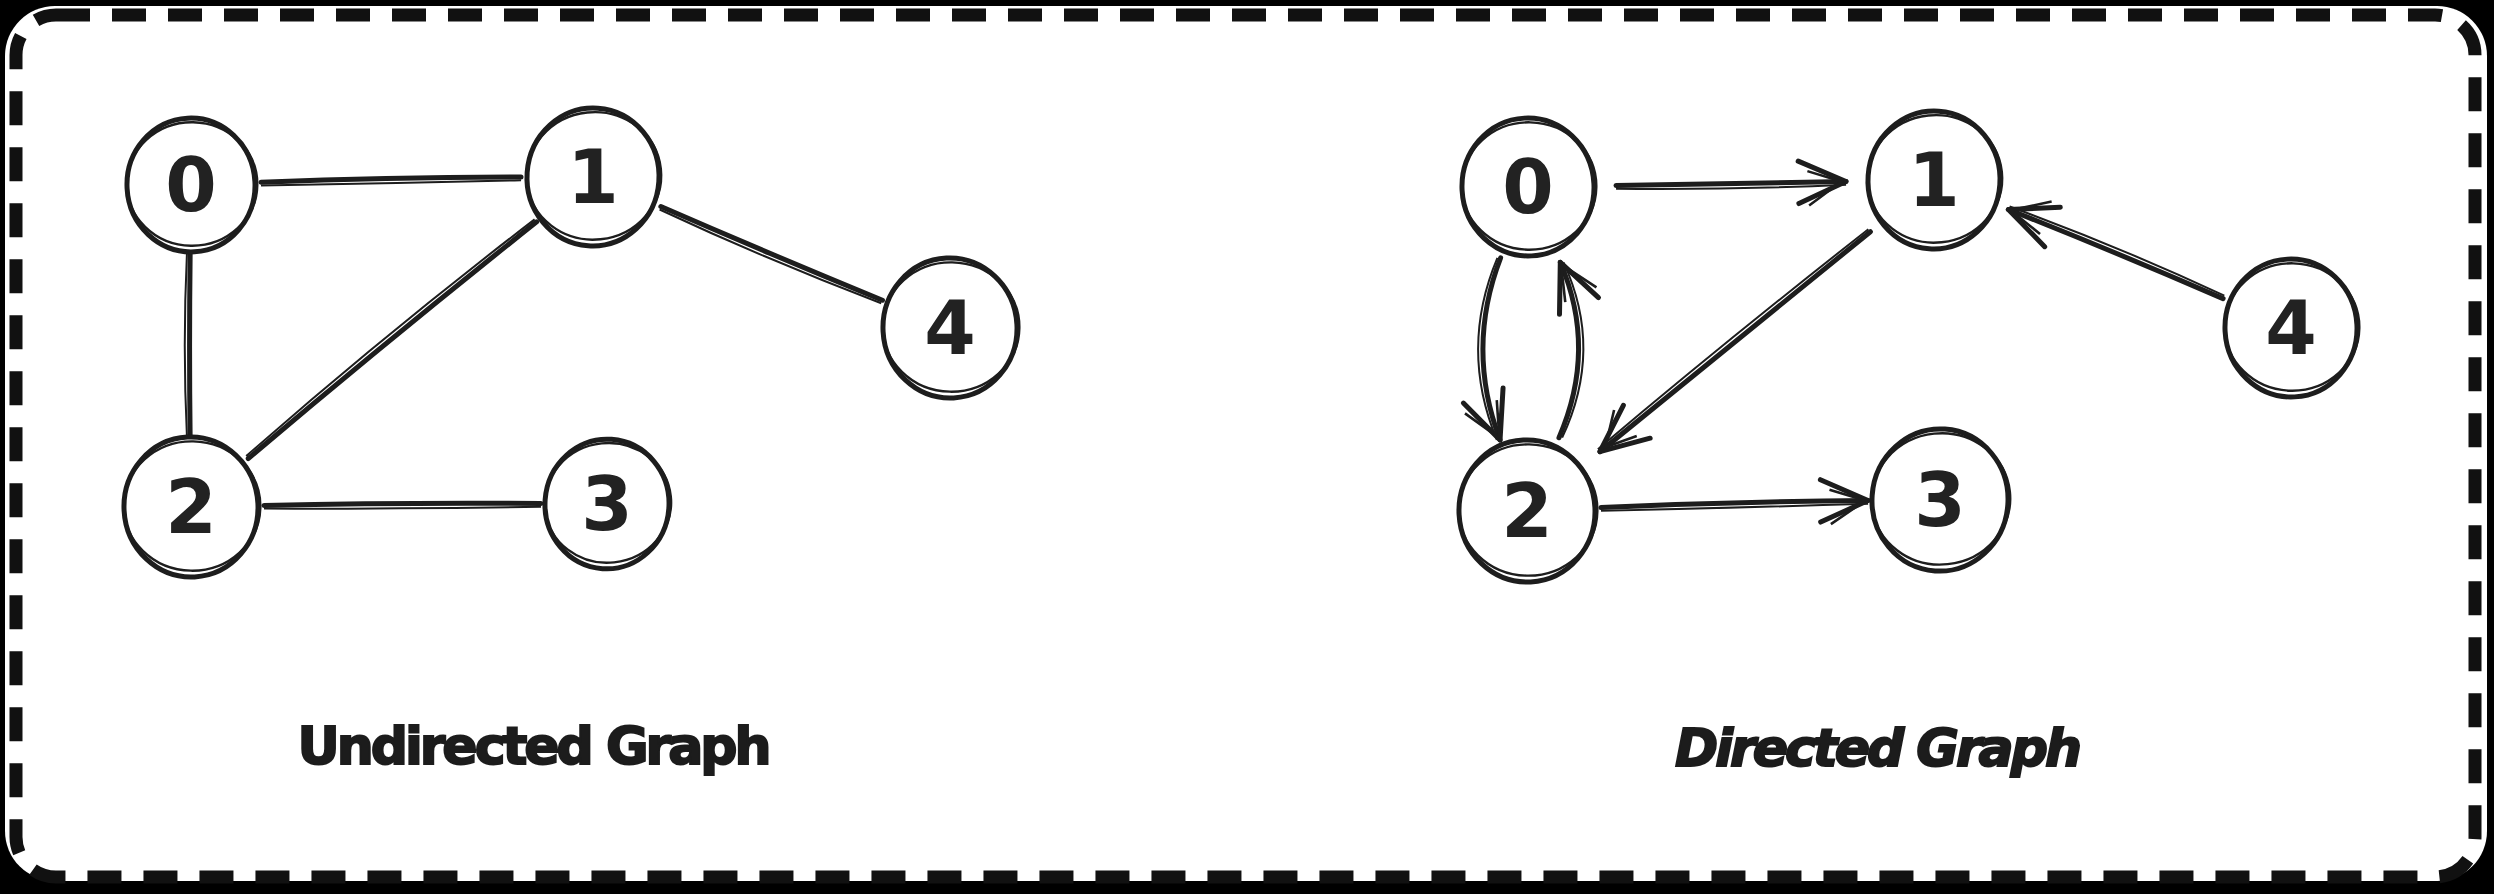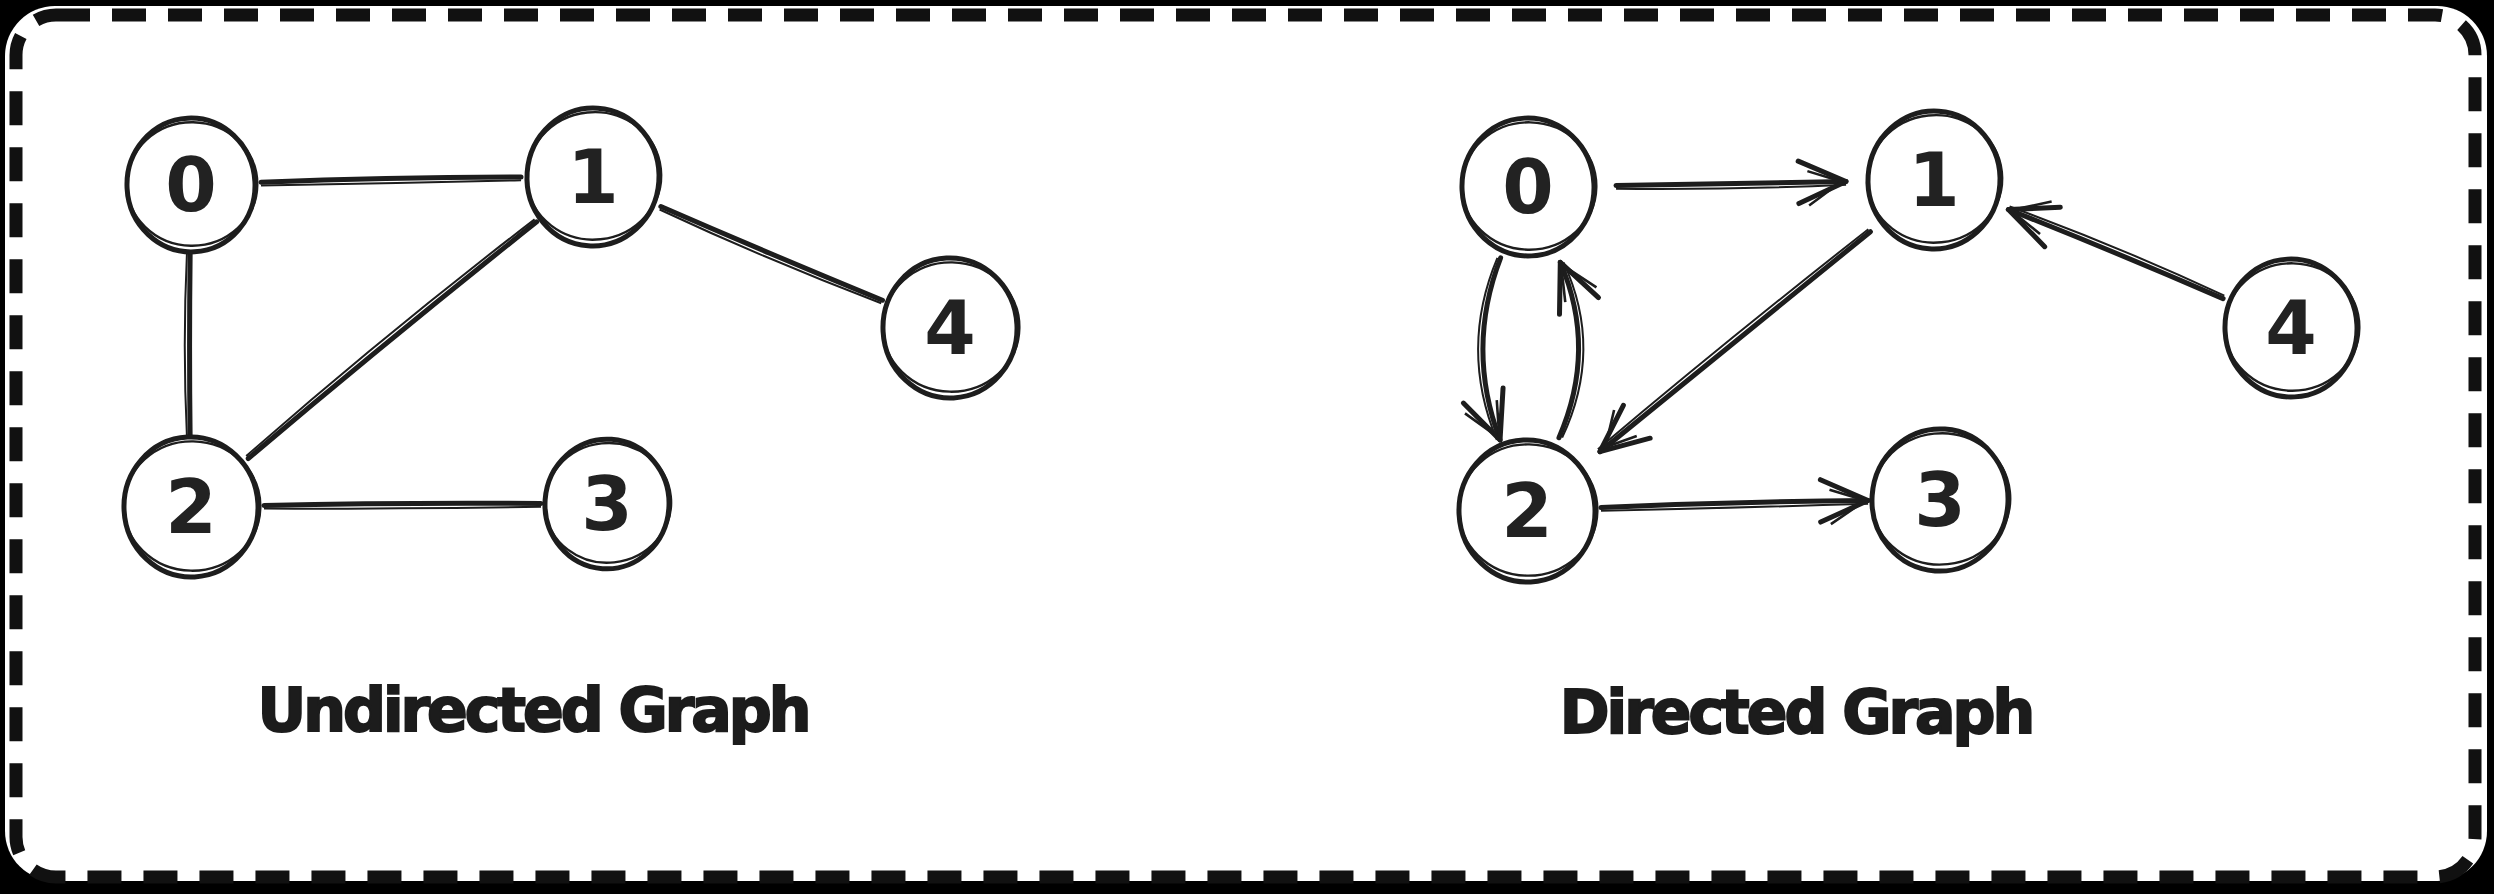--- a/index.html
+++ b/index.html
@@ -4,24 +4,25 @@
 <style>
   html,body{margin:0;padding:0;background:#000;}
   #canvas{position:relative;width:2494px;height:894px;background:#000000;overflow:hidden;}
   #diagram{position:absolute;left:0;top:0;}
   svg text{font-family:"DejaVu Sans","Liberation Sans",sans-serif;}
   .graph-title{
     position:absolute;
     transform:translate(-50%,-50%);
     font-family:"DejaVu Sans","Liberation Sans",sans-serif;
     font-weight:800;
-    font-size:60px;
+    font-size:52px;
     letter-spacing:-3px;
     color:#1c1c1c;
     white-space:nowrap;
+    margin-top:36px;
     -webkit-text-stroke:2px #1c1c1c;
   }
 </style>
 </head>
 <body>
 
 <div id="canvas">
   <svg id="diagram" width="2494" height="894" viewBox="0 0 2494 894" xmlns="http://www.w3.org/2000/svg">
     <rect id="panel" x="5" y="6" width="2482" height="875" rx="50" ry="50" fill="#ffffff"></rect>
     <rect id="dashed-border" x="16" y="15" width="2459" height="862" rx="40" ry="40" fill="none" stroke="#111111" stroke-width="13" stroke-dasharray="34 22"></rect>
@@ -133,14 +134,14 @@
           <g>
             <ellipse cx="2291" cy="328" rx="66" ry="68.97" fill="#ffffff" stroke="#1d1d1d" stroke-width="5" transform="rotate(-3 2291 328)"></ellipse>
             <ellipse cx="2292" cy="327" rx="67.32000000000001" ry="63.69" fill="none" stroke="#1d1d1d" stroke-width="2.4" transform="rotate(1 2291 328)"></ellipse>
             <text x="2291" y="328" text-anchor="middle" dominant-baseline="central" fill="#222222" font-size="74" font-weight="bold">4</text>
           </g>
         </g>
       </g>
   </svg>
 
   <div class="graph-title" style="left: 533px; top: 710px;">Undirected Graph</div>
-  <div class="graph-title" style="left: 1796px; top: 712px;">Directed Graph</div>
+  <div class="graph-title" style="left: 1877px; top: 712px; font-style: italic;">Directed Graph</div>
 </div>
 
 </body></html>

